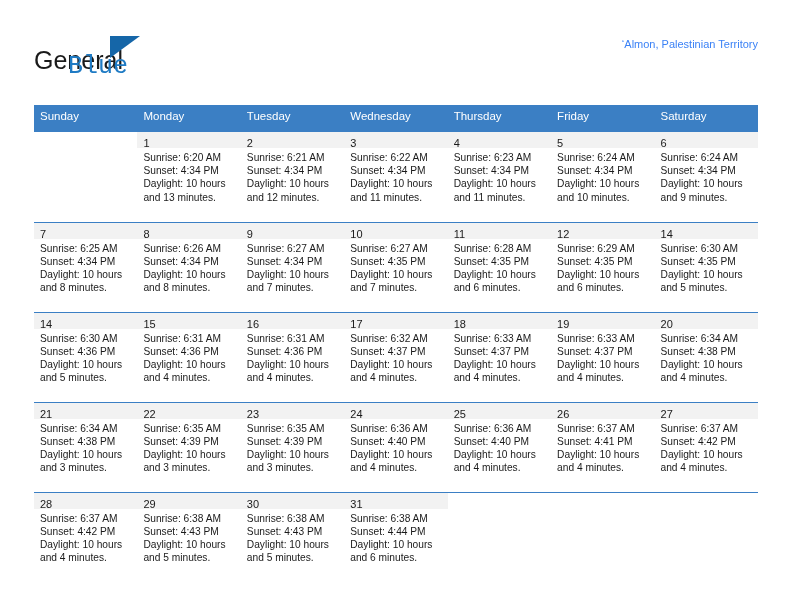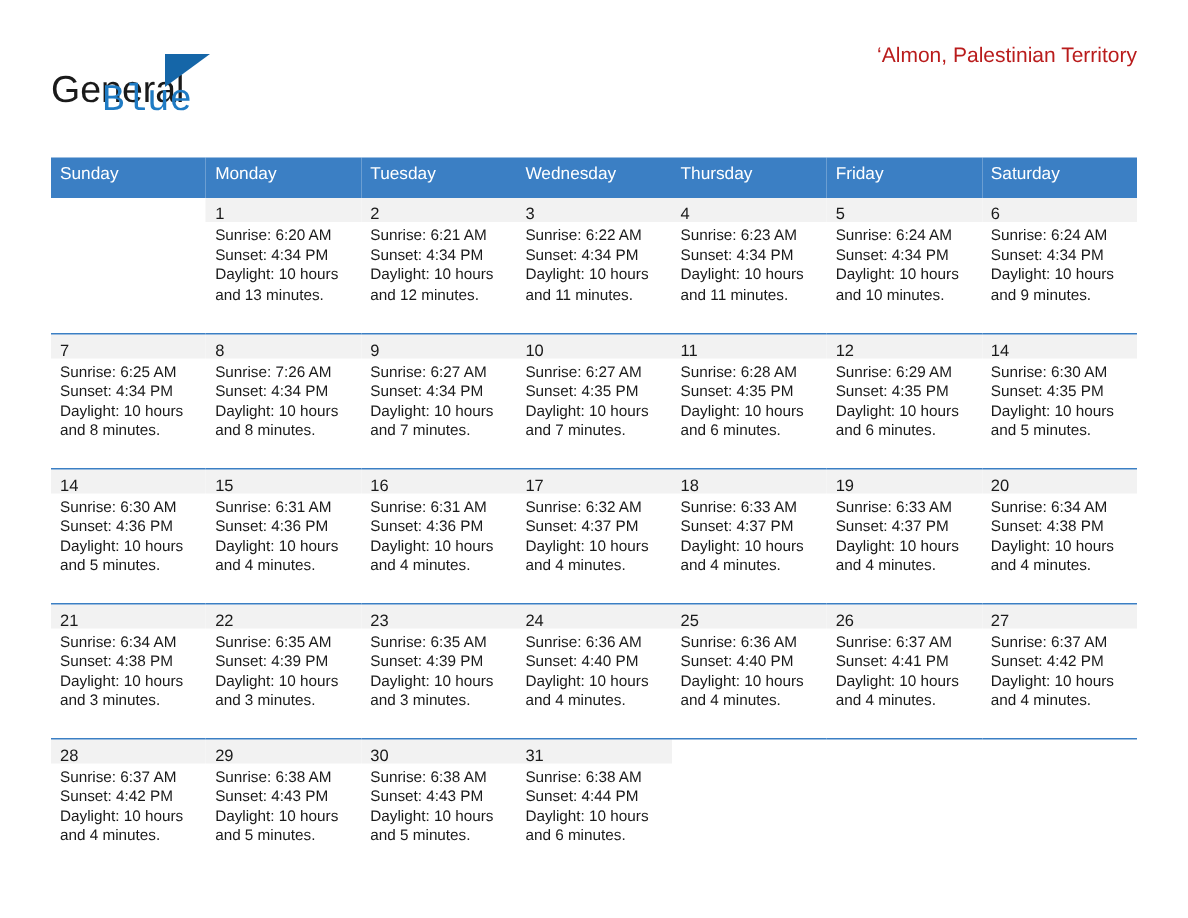--- a/index.html
+++ b/index.html
@@ -72,23 +72,23 @@
     top: 0;
     text-align: right;
   }
   .cal-title {
     font-size: 27px;
     color: #1a1a1a;
     line-height: 1.18;
     white-space: nowrap;
   }
   .cal-subtitle {
-    margin-top: 0;
-    font-size: 14px;
-    color: #b91c1c;
+    margin-top: 10px;
+    font-size: 11px;
+    color: #3b82f6;
     line-height: 1.2;
     white-space: nowrap;
   }
 
   
   .calendar {
     position: absolute;
     left: 34px;
     top: 105px;
     width: 724px;
@@ -258,21 +258,21 @@
                 <div class="cell-line">Sunset: 4:34 PM</div>
                 <div class="cell-line">Daylight: 10 hours</div>
                 <div class="cell-line">and 8 minutes.</div>
               </div>
             </div>
           </td>
           <td>
             <div class="cell-inner">
               <div class="daynum-band"><span class="daynum">8</span></div>
               <div class="cell-lines">
-                <div class="cell-line">Sunrise: 7:26 AM</div>
+                <div class="cell-line">Sunrise: 6:26 AM</div>
                 <div class="cell-line">Sunset: 4:34 PM</div>
                 <div class="cell-line">Daylight: 10 hours</div>
                 <div class="cell-line">and 8 minutes.</div>
               </div>
             </div>
           </td>
           <td>
             <div class="cell-inner">
               <div class="daynum-band"><span class="daynum">9</span></div>
               <div class="cell-lines">

